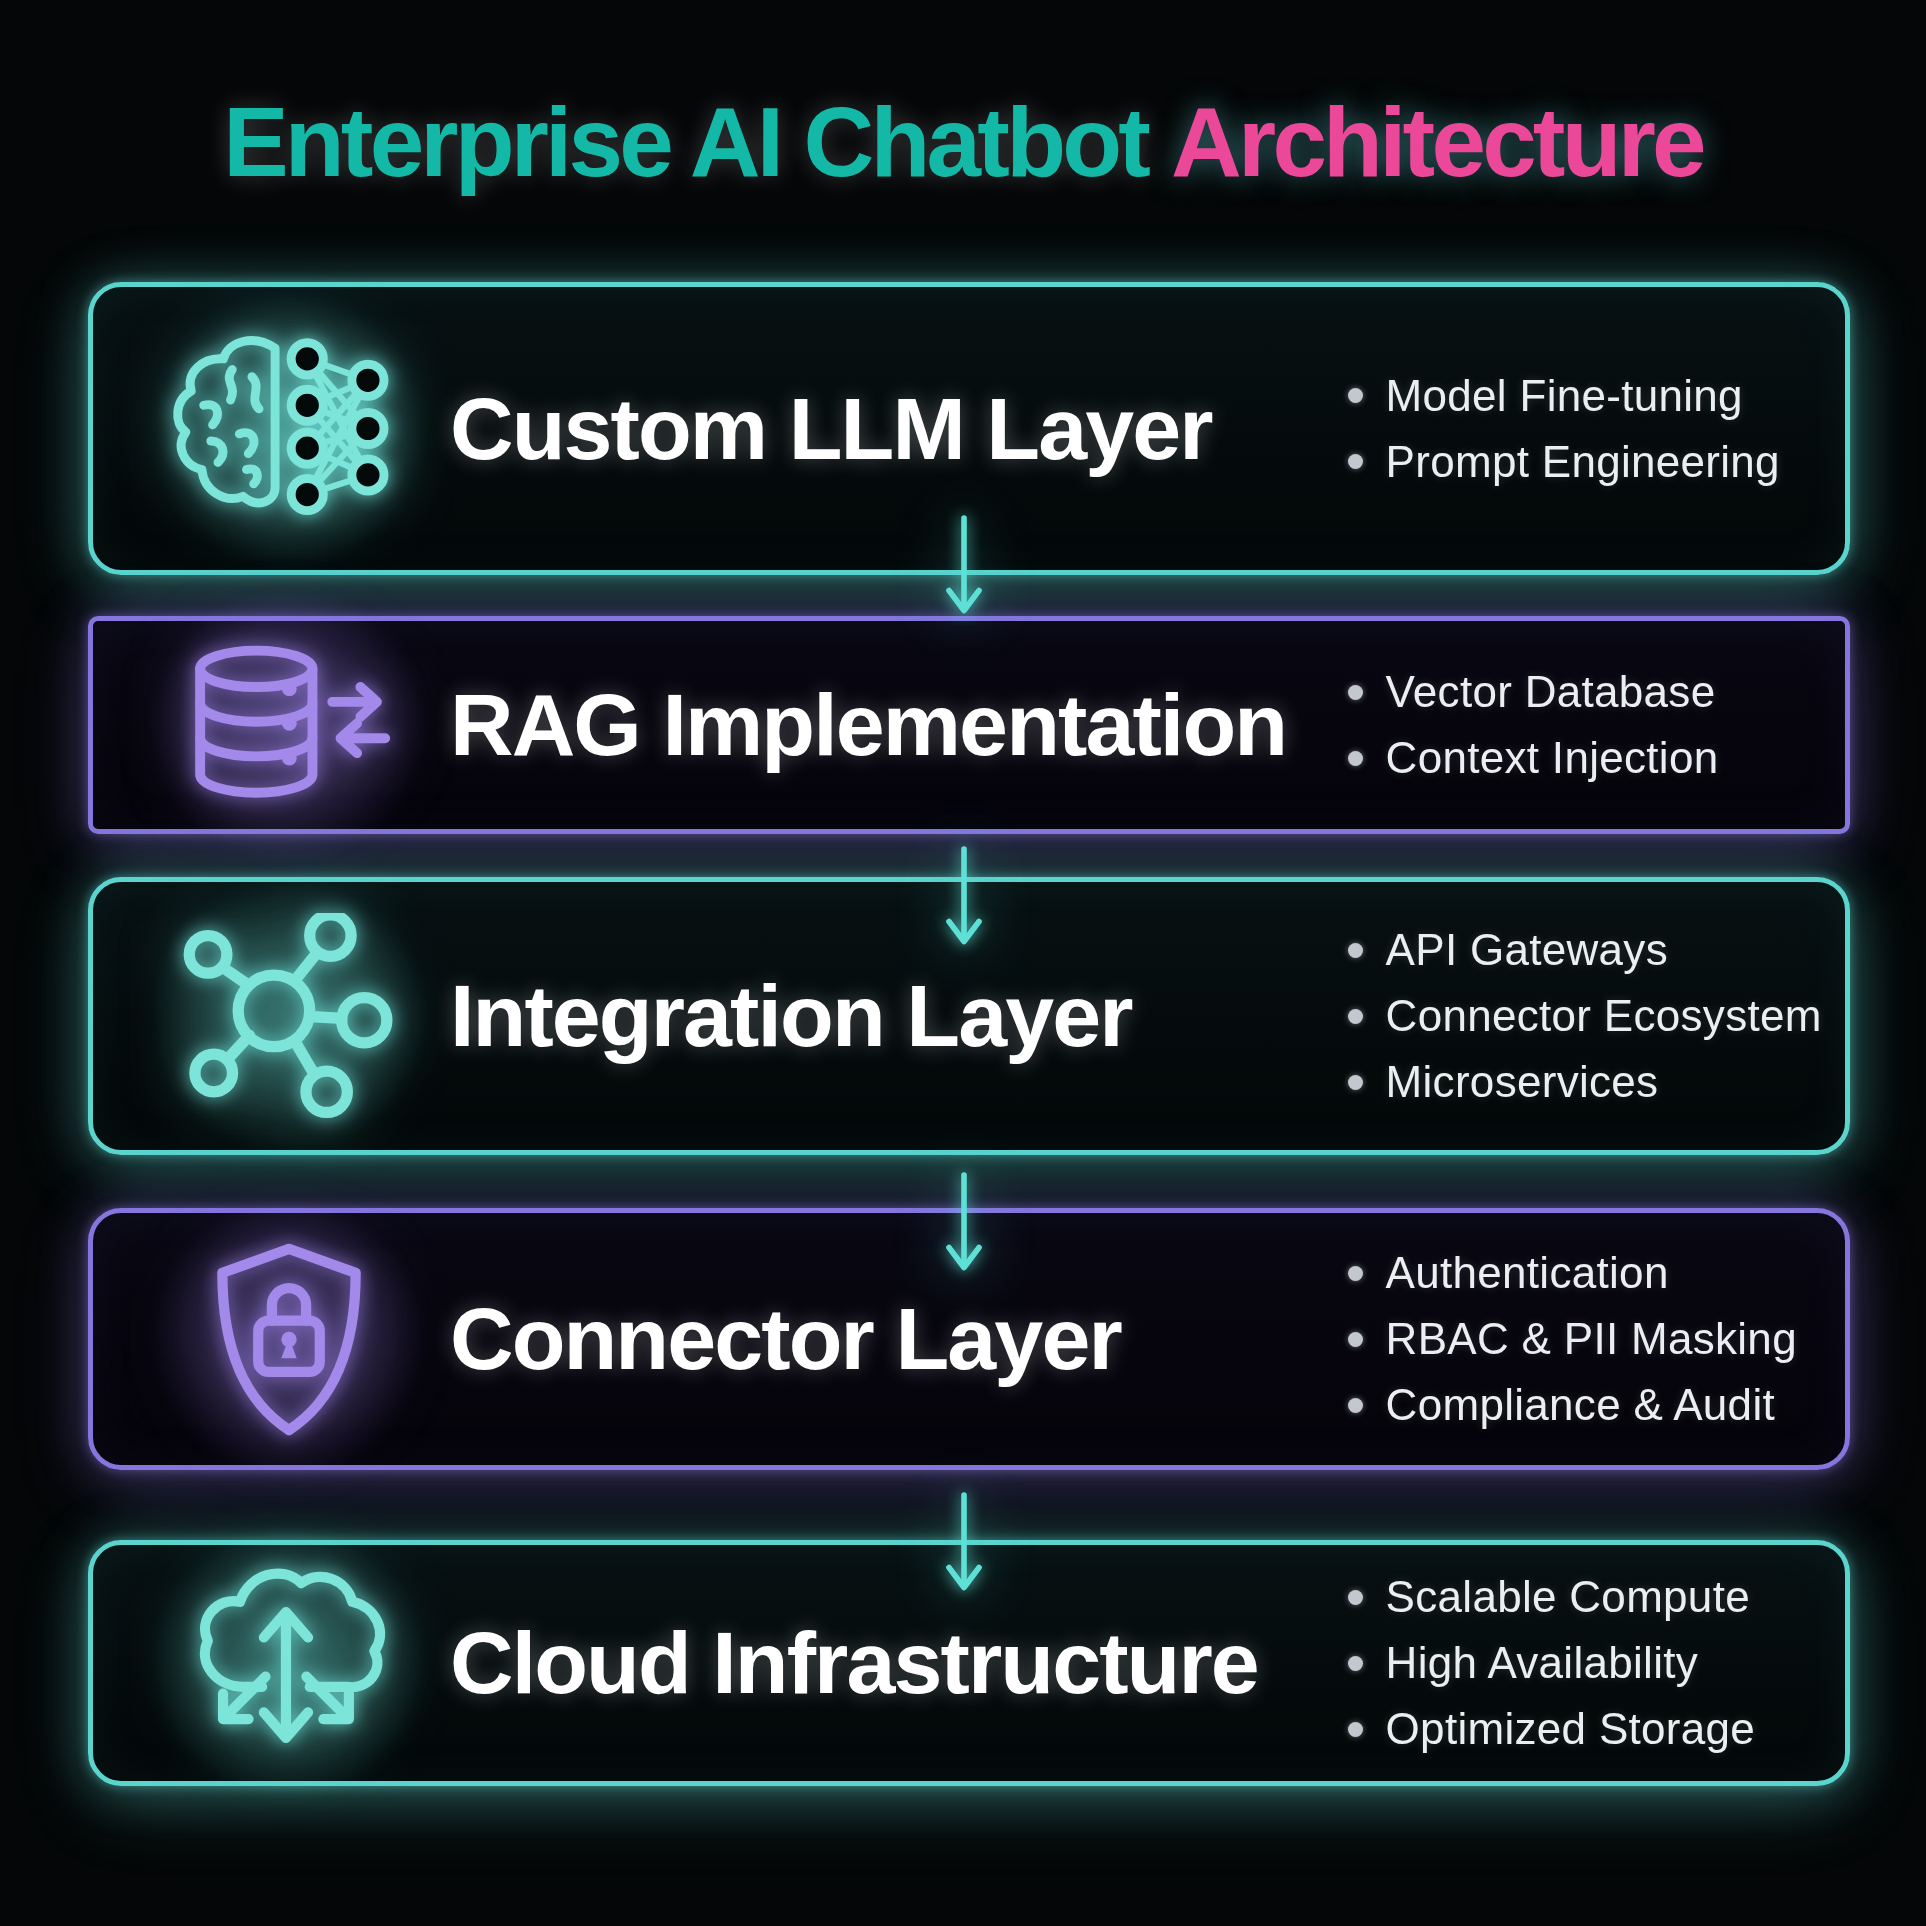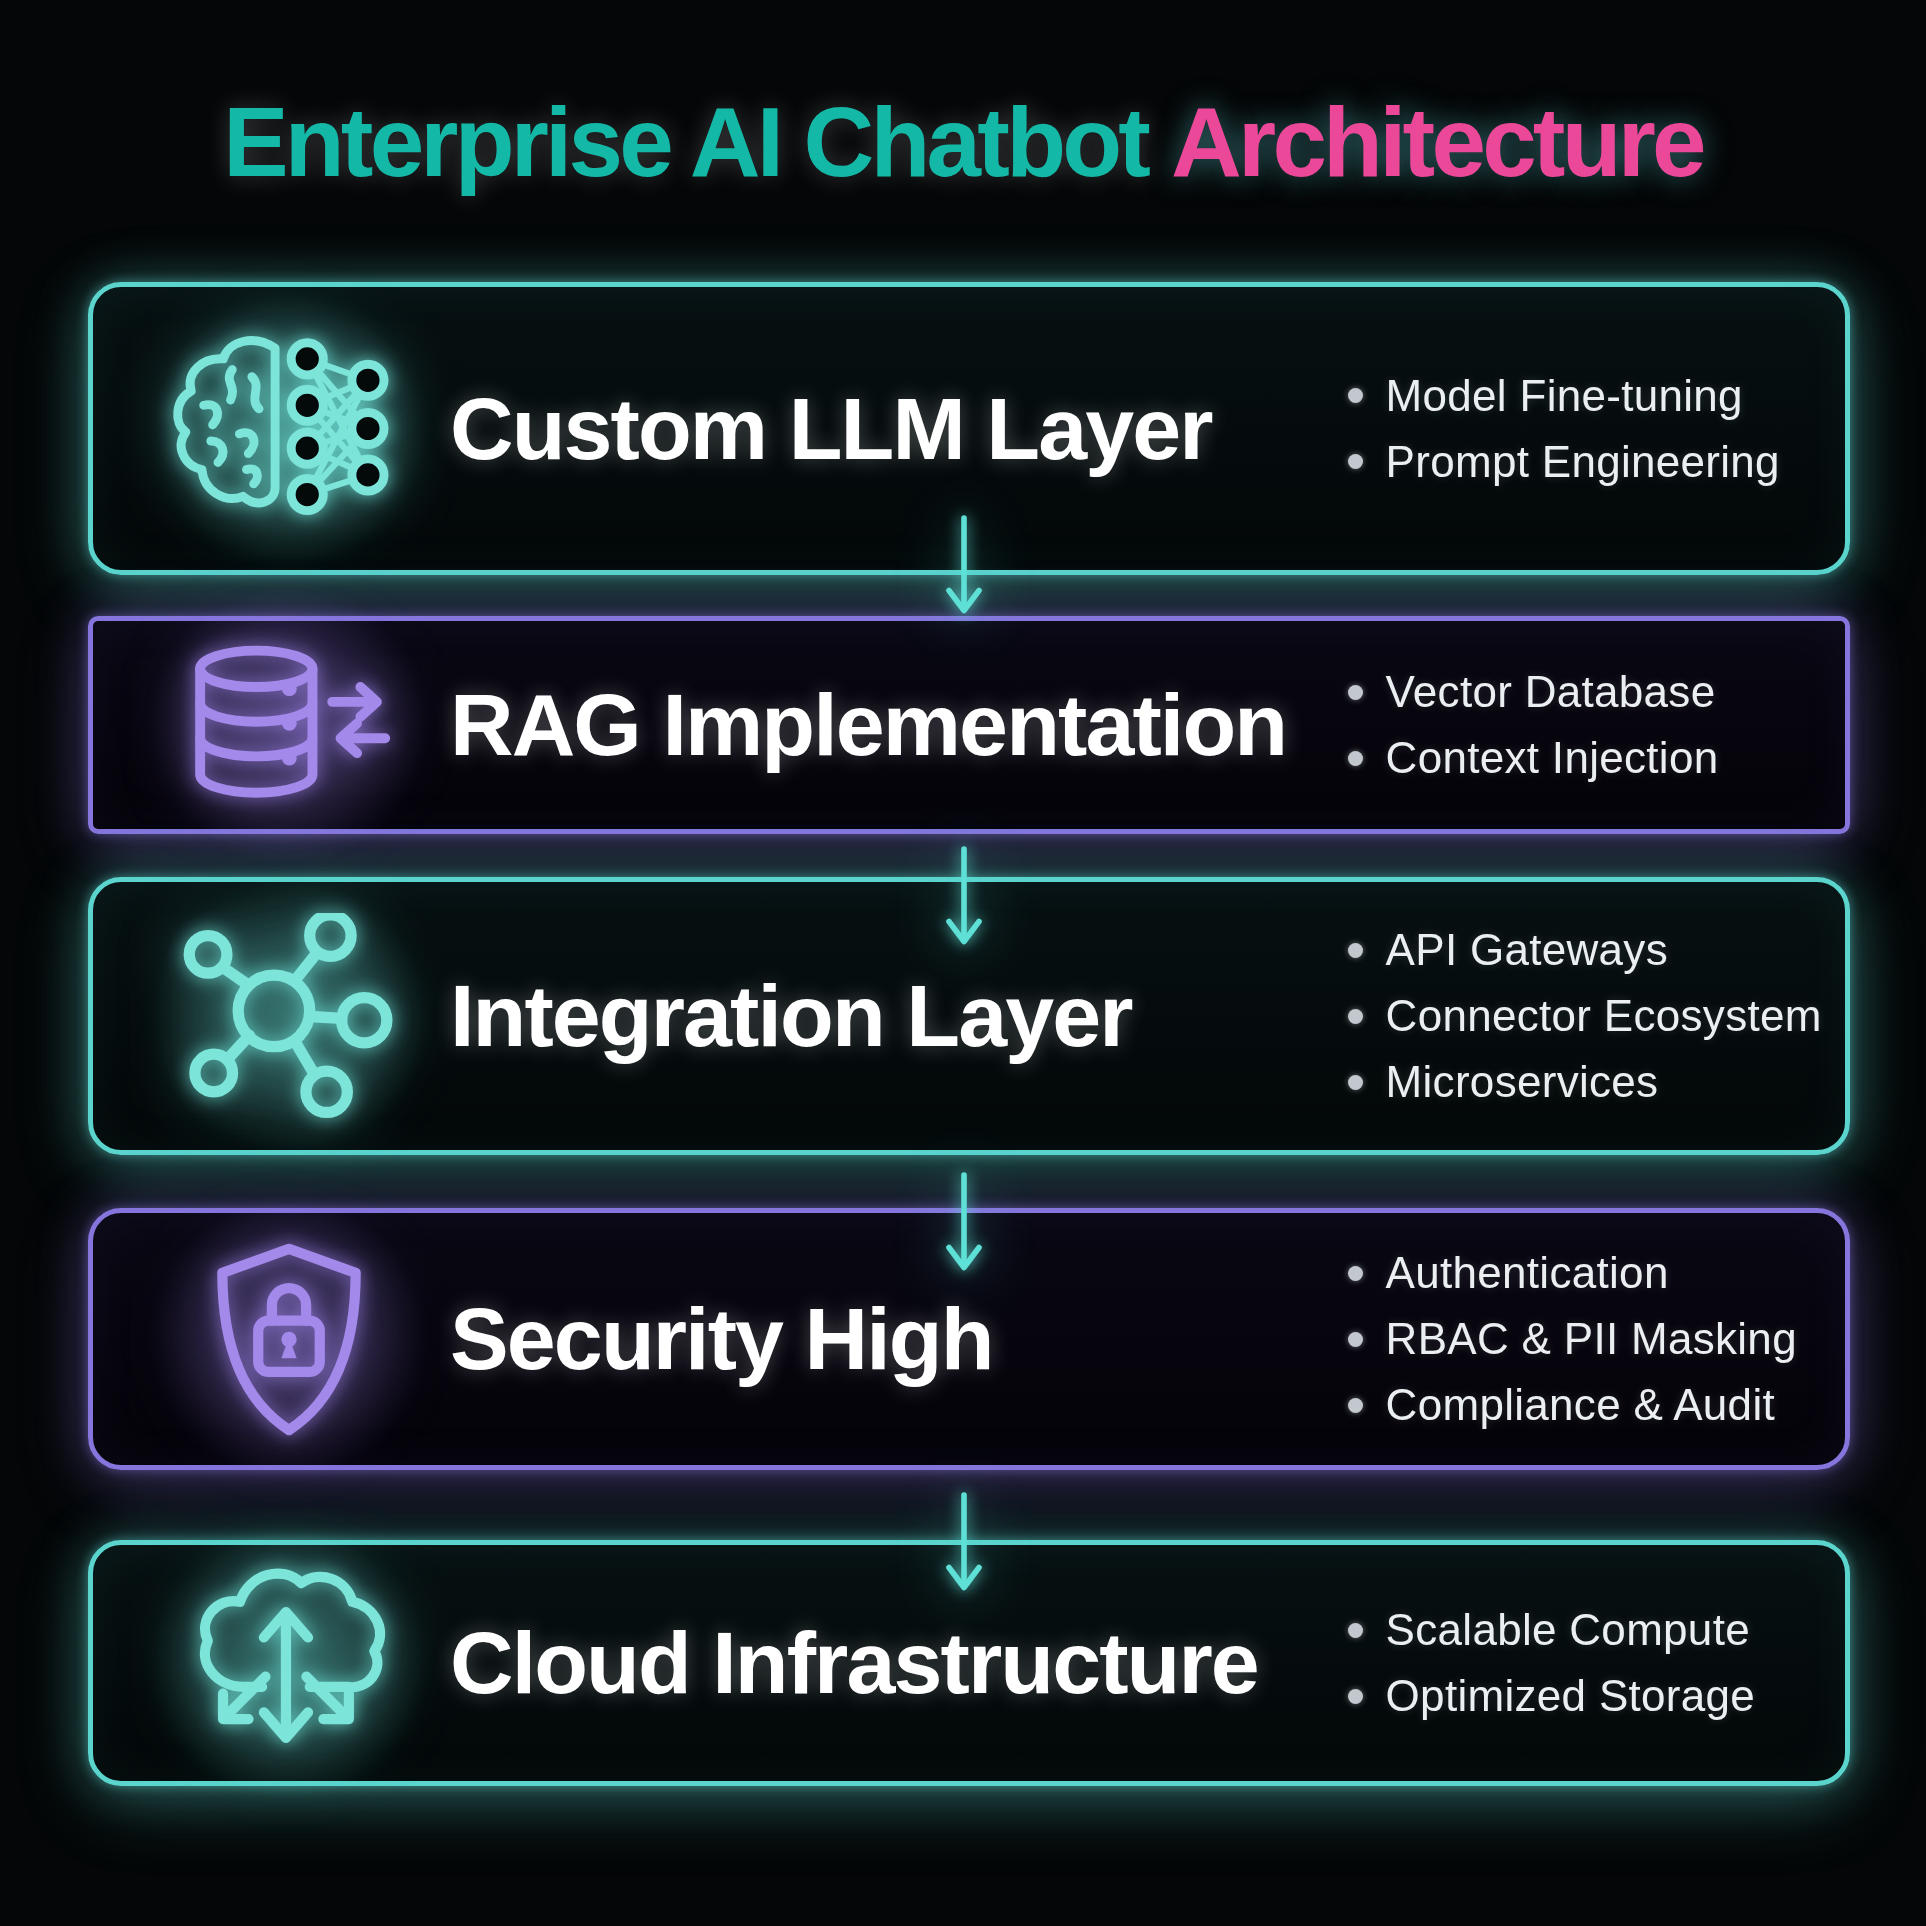--- a/index.html
+++ b/index.html
@@ -201,21 +201,21 @@
       <svg width="188" height="209" viewBox="0 0 110 122" fill="none" stroke="currentColor" stroke-width="6" stroke-linecap="round" stroke-linejoin="round">
         <path d="M55 8 L94 22 C94 58 86 94 55 114 C24 94 16 58 16 22 Z"></path>
         <rect x="37" y="50" width="36" height="30" rx="6"></rect>
         <path d="M45 50 V41 a10 10 0 0 1 20 0 V50"></path>
         <g fill="currentColor" stroke="none">
           <circle cx="55" cy="61" r="4.5"></circle>
           <path d="M55 60 L50.5 72 L59.5 72 Z"></path>
         </g>
       </svg>
     </span>
-    <h2 class="card-title">Security High</h2>
+    <h2 class="card-title">Connector Layer</h2>
     <ul class="bullets">
       <li class="bullet">
           <span class="dot"></span>
           <span class="bullet-text">Authentication</span>
         </li>
       <li class="bullet">
           <span class="dot"></span>
           <span class="bullet-text">RBAC &amp; PII Masking</span>
         </li>
       <li class="bullet">
@@ -239,20 +239,24 @@
       </svg>
     </span>
     <h2 class="card-title">Cloud Infrastructure</h2>
     <ul class="bullets">
       <li class="bullet">
           <span class="dot"></span>
           <span class="bullet-text">Scalable Compute</span>
         </li>
       <li class="bullet">
           <span class="dot"></span>
+          <span class="bullet-text">High Availability</span>
+        </li>
+      <li class="bullet">
+          <span class="dot"></span>
           <span class="bullet-text">Optimized Storage</span>
         </li>
     </ul>
   </section>
 
   <span class="flow-arrow arrow-1">
     <svg width="50" height="133" viewBox="0 0 80 212" fill="none" stroke="currentColor" stroke-width="9" stroke-linecap="round" stroke-linejoin="round">
       <path d="M40 6 V150"></path>
         <path d="M16 122 L40 154 L64 122"></path>
     </svg>

